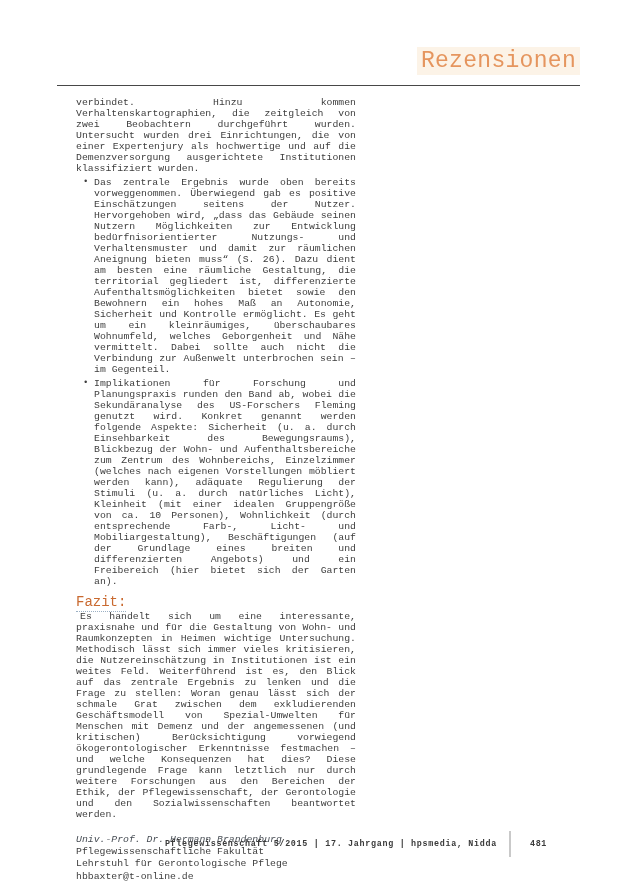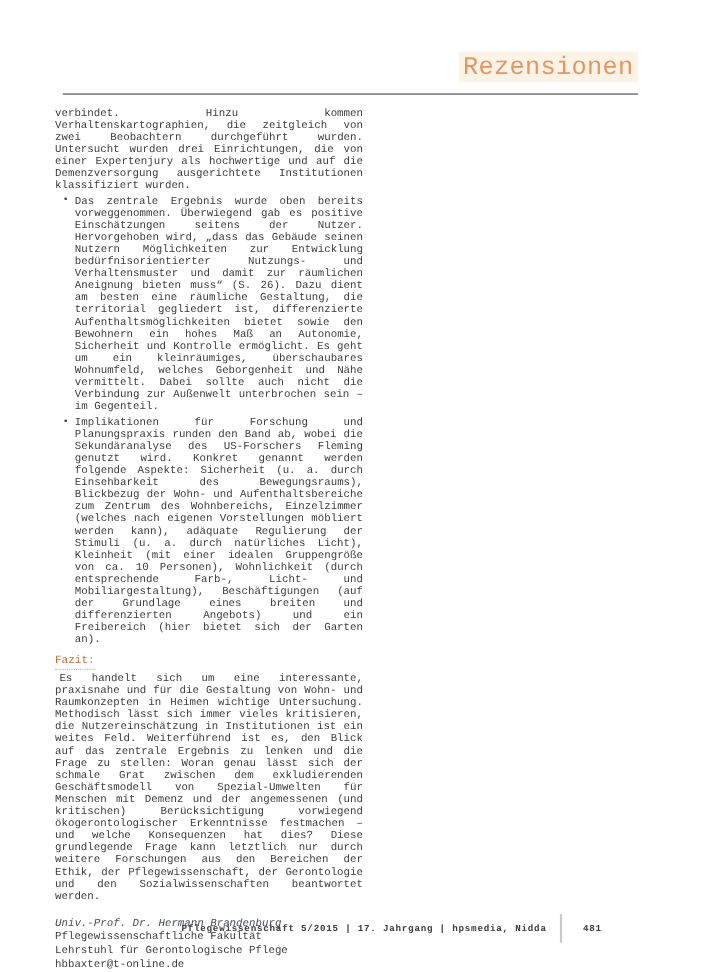--- a/index.html
+++ b/index.html
@@ -35,21 +35,21 @@
     left: 57px;
     width: 523px;
     height: 0;
     border-top: 1.6px solid #474747;
   }
 
   
   .content {
     position: absolute;
     top: 97px;
-    left: 50px;
+    left: 76px;
     width: 280px;
     font-size: 9.8px;
     line-height: 11px;
     text-align: justify;
     hyphens: auto;
     -webkit-hyphens: auto;
   }
   .content p { margin: 0; }
 
   .intro {
@@ -67,21 +67,21 @@
   ul.bullets li .bullet-glyph {
     position: absolute;
     left: -11px;
     top: 0;
     font-size: 9px;
     color: #3d3d3d;
   }
 
   .fazit-heading {
     margin: 9px 0 0 0;
-    font-size: 10px;
+    font-size: 14px;
     font-weight: 400;
     line-height: 12px;
   }
   .fazit-heading span {
     color: #c9692f;
     border-bottom: 1px dotted #9bb0c4;
     padding-bottom: 1px;
   }
   .fazit-text {
     margin-top: 3px !important;

